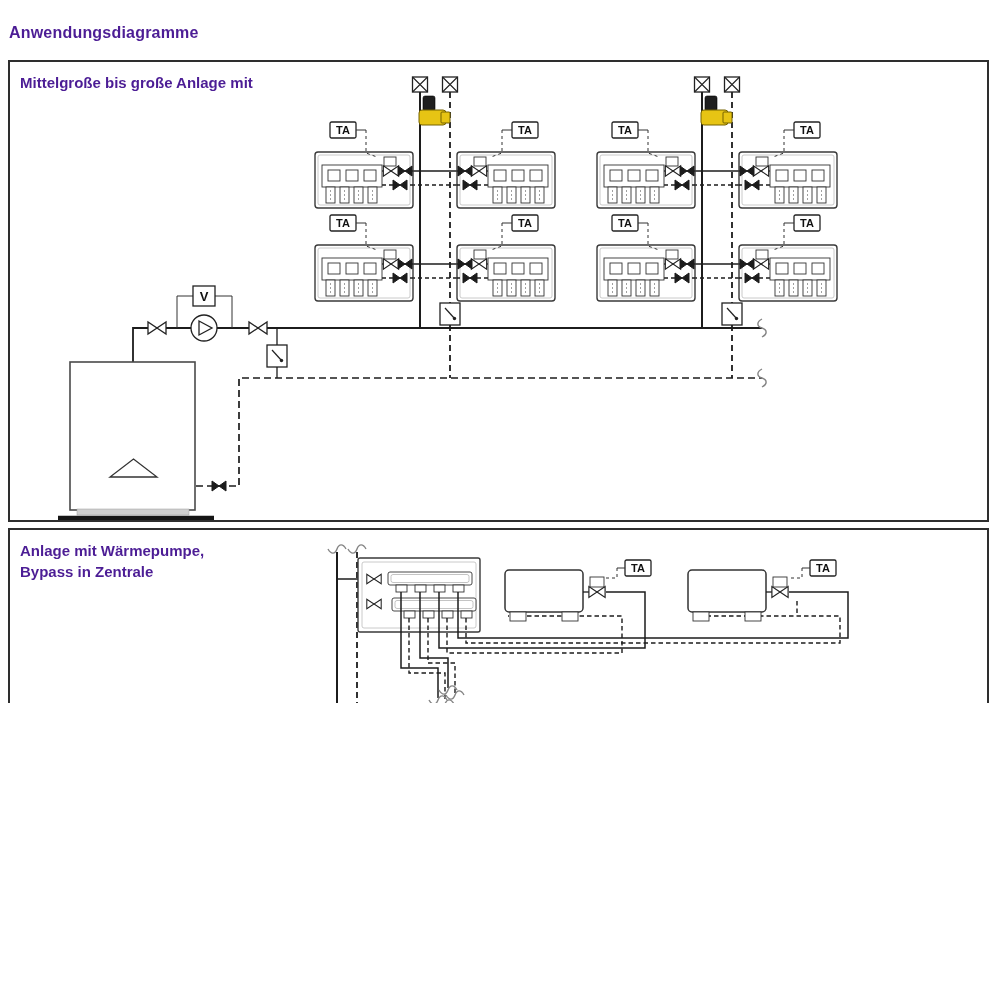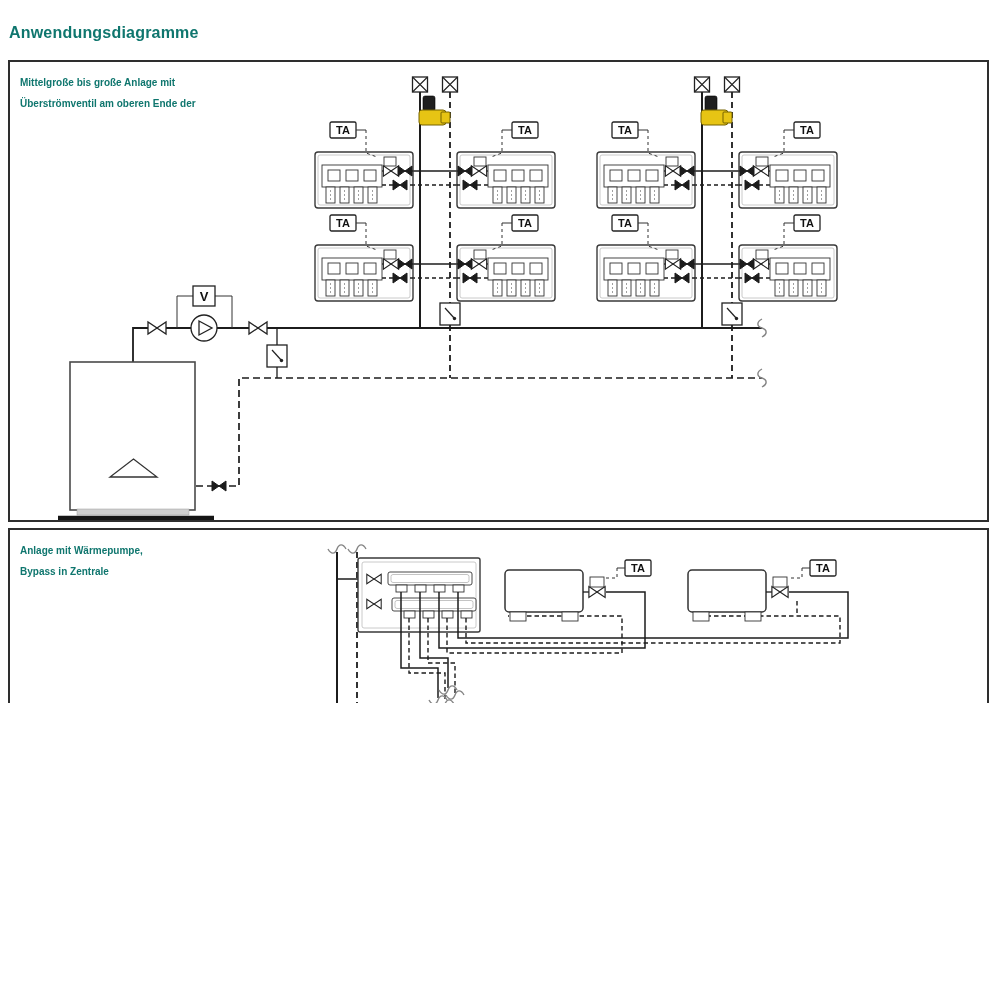--- a/index.html
+++ b/index.html
@@ -1,22 +1,22 @@
 <!DOCTYPE html>
 <html><head>
 <meta charset="utf-8">
 <style>
   html,body{margin:0;padding:0;background:#fff;}
   #stage{position:relative;width:1000px;height:703px;background:#fff;
-         font-family:"Liberation Sans",sans-serif;color:#0f766e;overflow:hidden;}
+         font-family:"Liberation Sans",sans-serif;color:#4c1d95;overflow:hidden;}
   .heading{position:absolute;left:9px;top:24px;font-size:16px;font-weight:bold;letter-spacing:.2px;}
   .panel{position:absolute;left:8px;width:981px;height:462px;border:2px solid #2e2e2e;background:#fff;box-sizing:border-box;}
   #panel-1{top:60px;}
   #panel-2{top:528px;}
-  .ptitle{position:absolute;left:10px;top:10px;font-size:10px;font-weight:bold;line-height:21px;pointer-events:none;z-index:3;}
+  .ptitle{position:absolute;left:10px;top:10px;font-size:15px;font-weight:bold;line-height:21px;pointer-events:none;z-index:3;}
   .psvg{position:absolute;left:0;top:0;width:977px;height:458px;}
   svg *{vector-effect:none;}
   use,symbol{overflow:visible;}
   .ln{stroke:#1c1c1c;stroke-width:1.8;fill:none;}
   .ln2{stroke:#1c1c1c;stroke-width:1.3;fill:none;}
   .rsr{stroke:#1c1c1c;stroke-width:2;fill:none;}
   .dsh{stroke:#1c1c1c;stroke-width:1.7;fill:none;stroke-dasharray:7 4;}
   .dshr{stroke:#1c1c1c;stroke-width:1.8;fill:none;stroke-dasharray:6 4;}
   .dsh2{stroke:#1c1c1c;stroke-width:1.3;fill:none;stroke-dasharray:4 3;}
   .bdl{stroke:#1c1c1c;stroke-width:1.5;fill:none;}
@@ -144,21 +144,20 @@
           <path d="M-8,8 V18 L-21,18" class="dd"></path>
         </symbol>
     </defs>
   </svg>
 
   <div class="heading">Anwendungsdiagramme</div>
 
   <div class="panel" id="panel-1">
     <div class="ptitle">
       <div>Mittelgroße bis große Anlage mit</div>
-      <div>Überströmventil am oberen Ende der</div>
     </div>
     <svg class="psvg" viewBox="10 62 977 458">
 
       <g>
         <path d="M133,362 V328 H762" class="ln"></path>
         <path d="M177,328 V296 H193" class="cl"></path>
         <path d="M215,296 H232 V328" class="cl"></path>
         <rect x="193" y="286" width="22" height="20" class="sym" stroke-width="1.2"></rect>
         <text x="204" y="301" class="v-t">V</text>
         <use href="#vo" x="157" y="328"></use>

